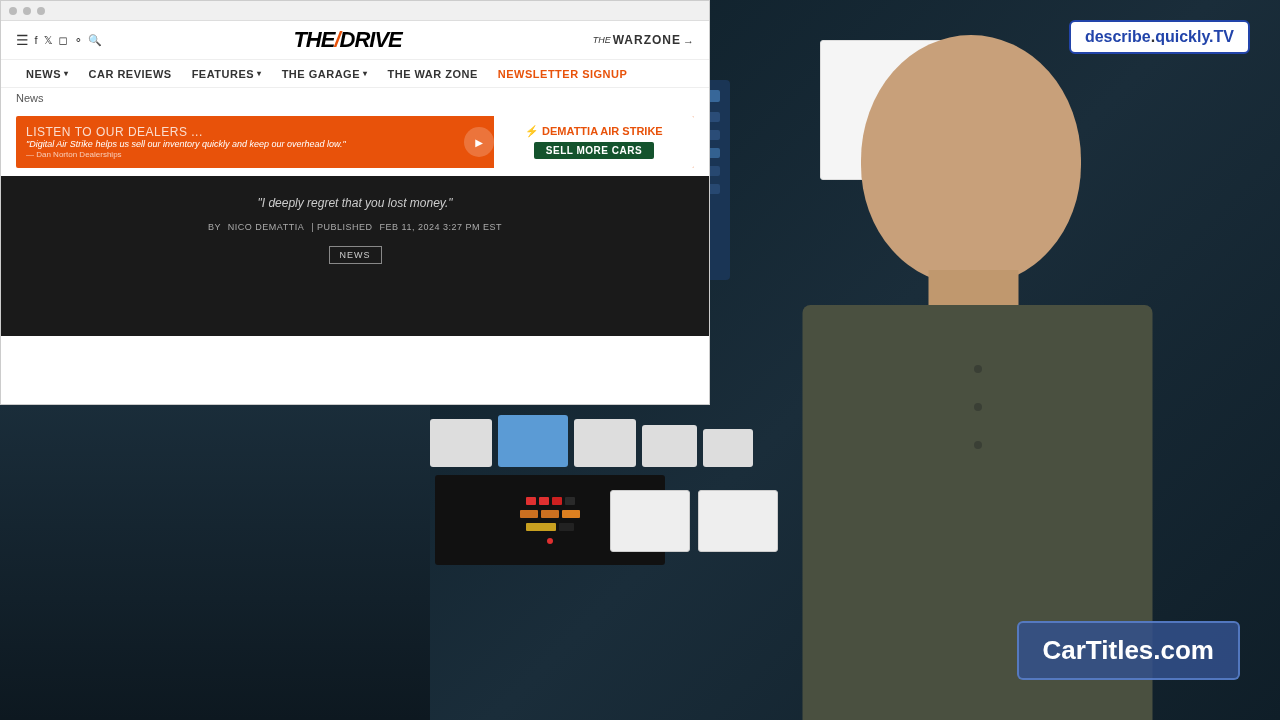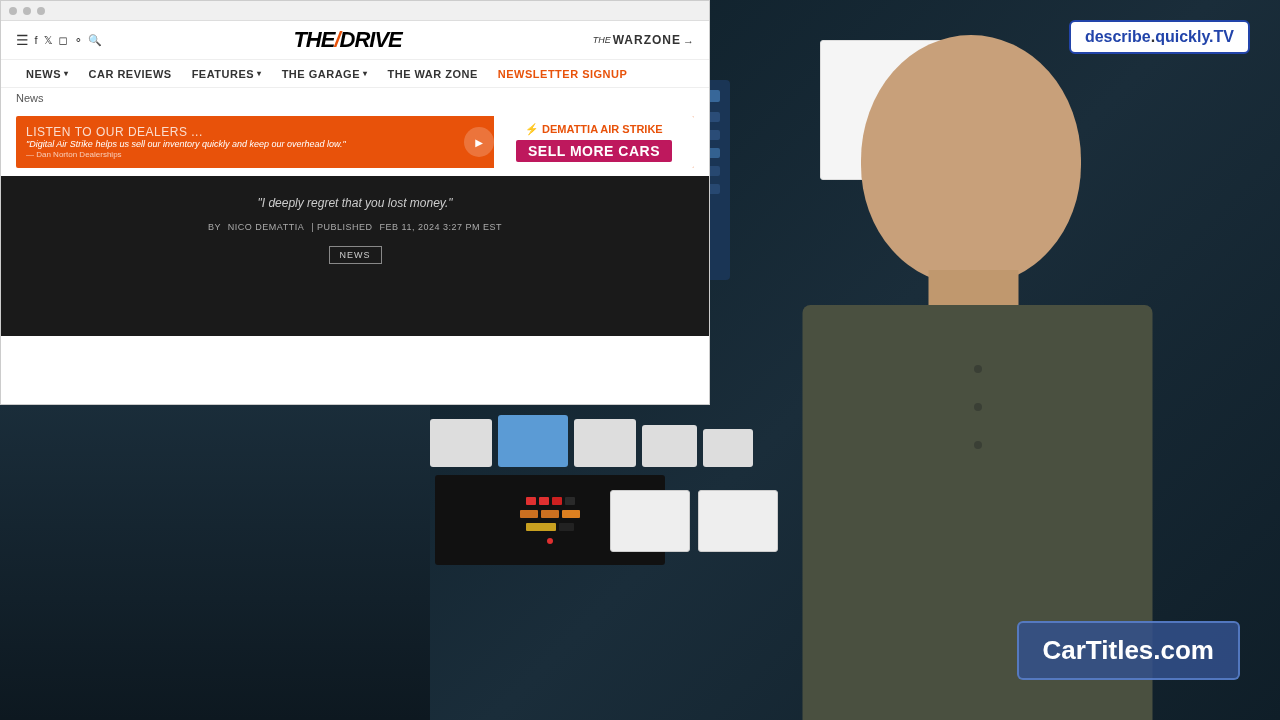--- a/index.html
+++ b/index.html
@@ -166,23 +166,23 @@
       justify-content: center;
       gap: 4px;
     }
     .ad-right .das-logo {
       font-size: 11px;
       font-weight: bold;
       color: #555;
     }
     .ad-right .das-logo span { color: #e8520a; }
     .ad-right .sell-btn {
-      background: #be185d;
+      background: #14532d;
       color: #fff;
-      font-size: 14px;
+      font-size: 10px;
       font-weight: bold;
       padding: 3px 12px;
       border-radius: 2px;
       text-transform: uppercase;
       letter-spacing: 0.5px;
     }
 
     
     .article-body {
       background: #1a1a1a;

